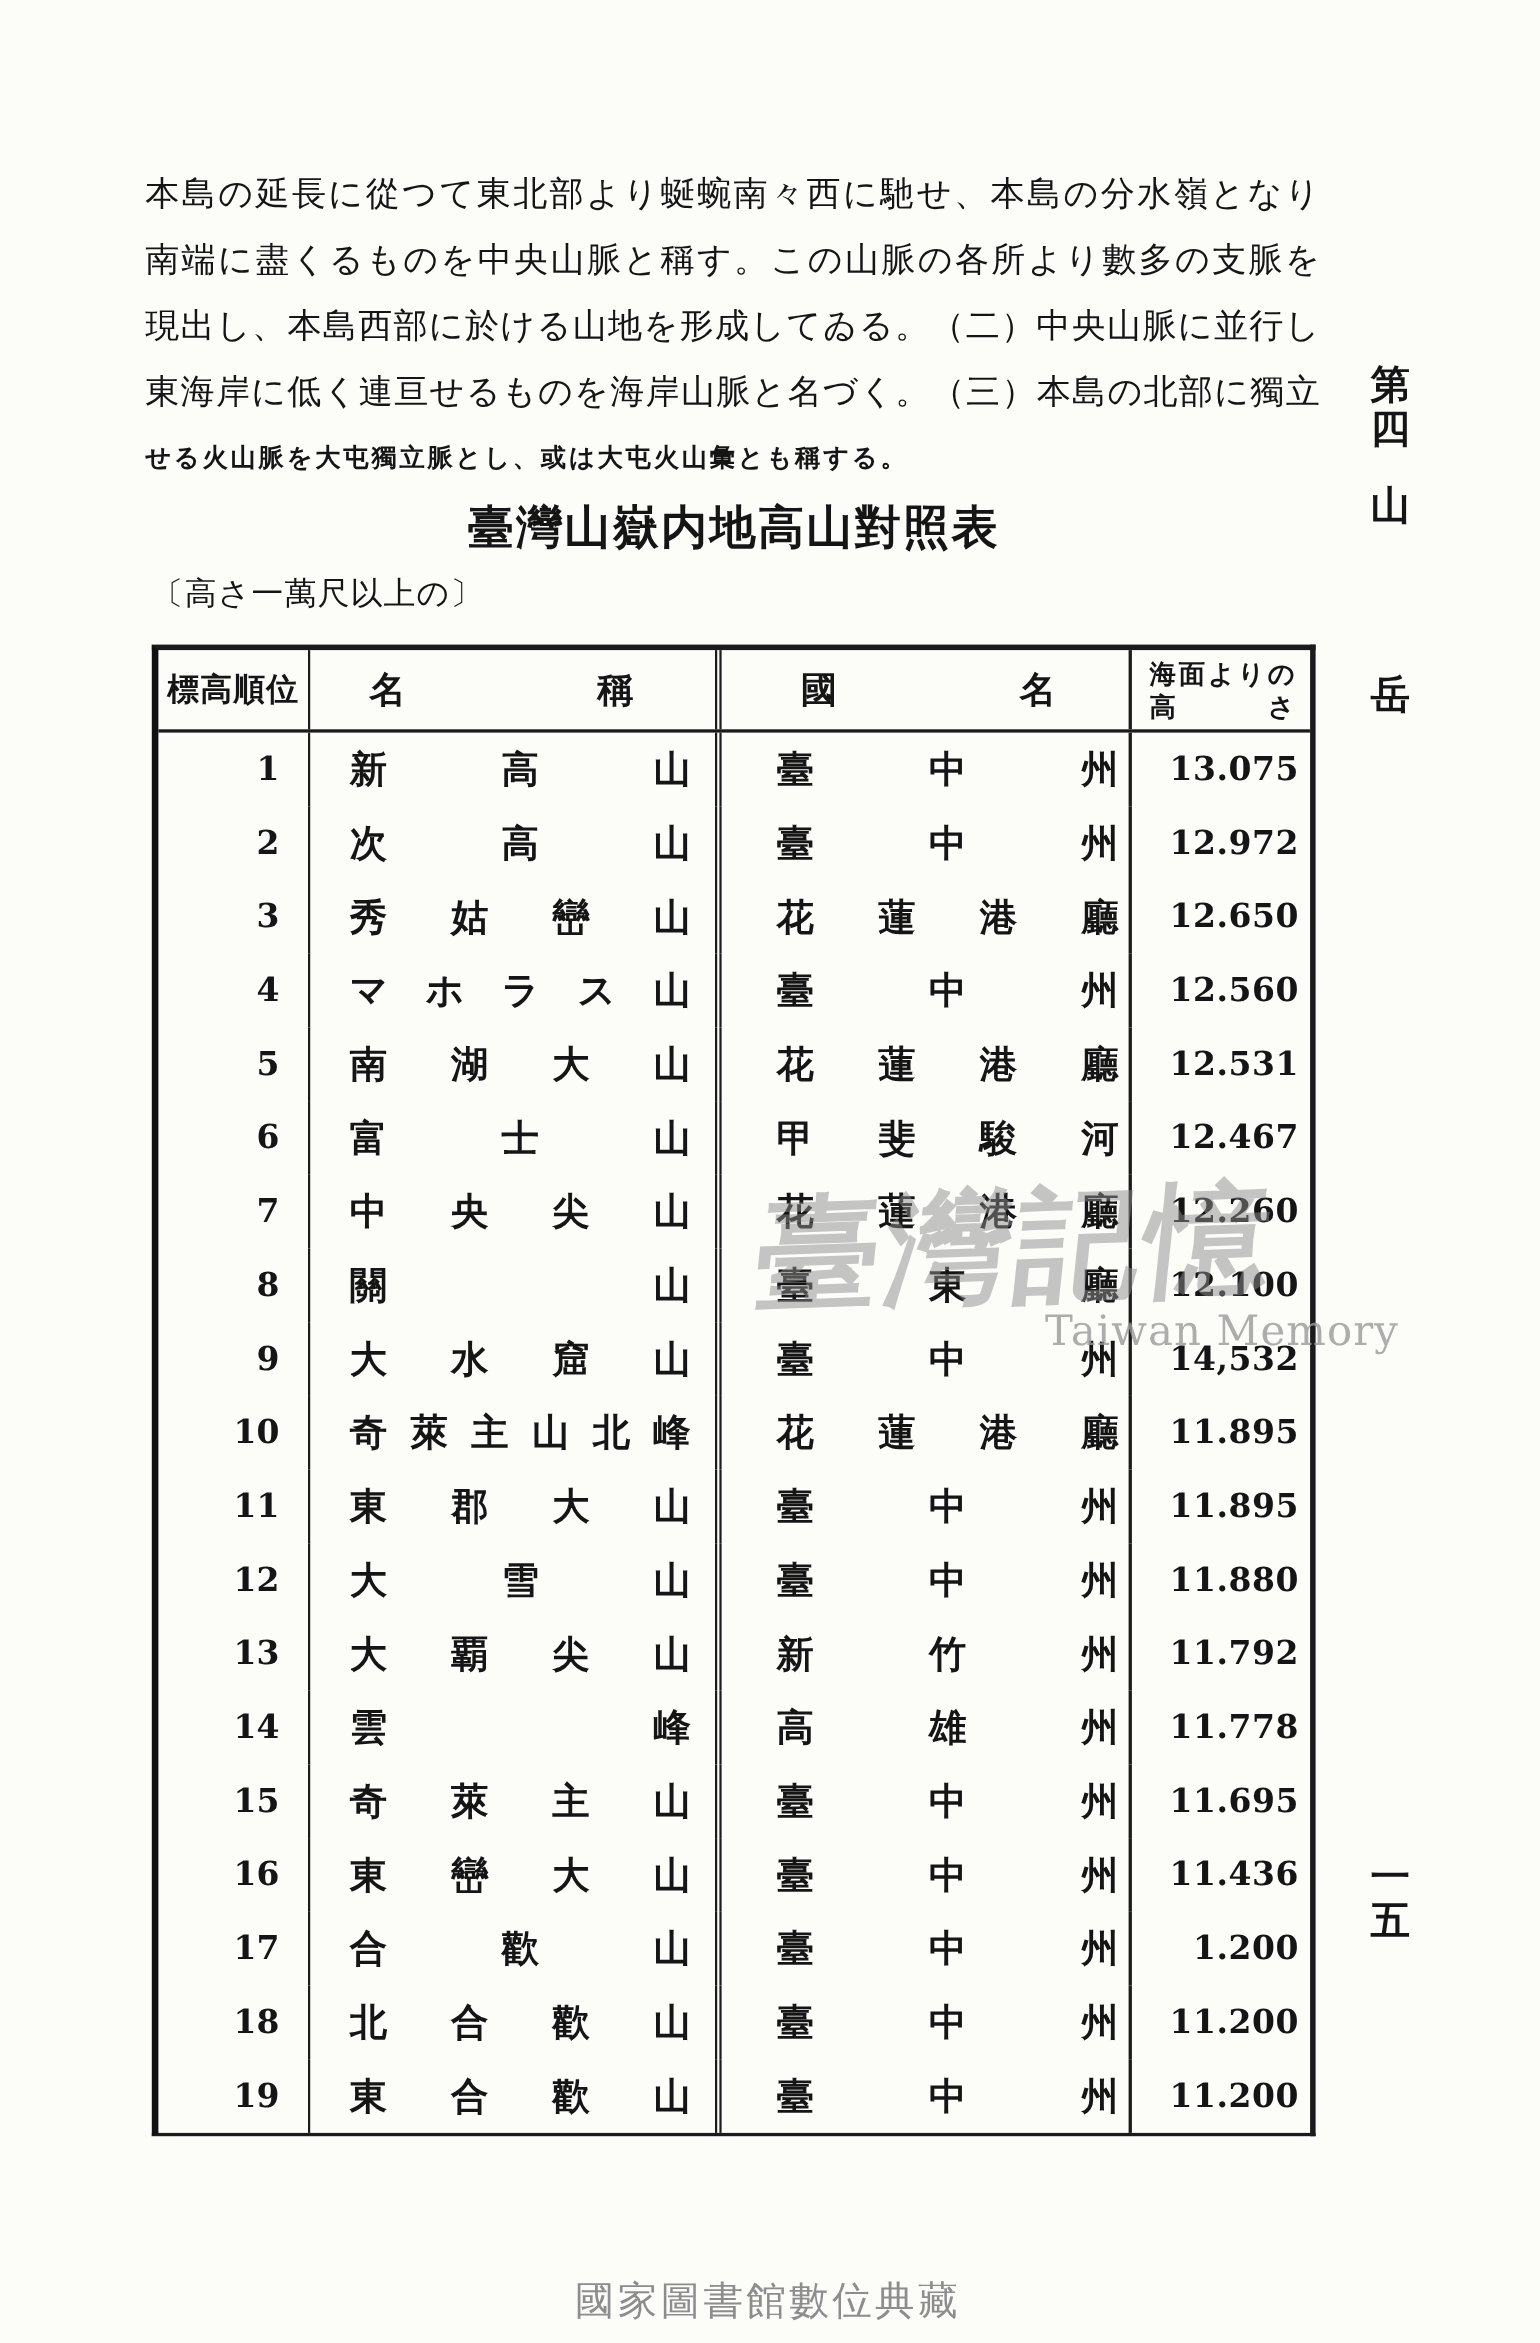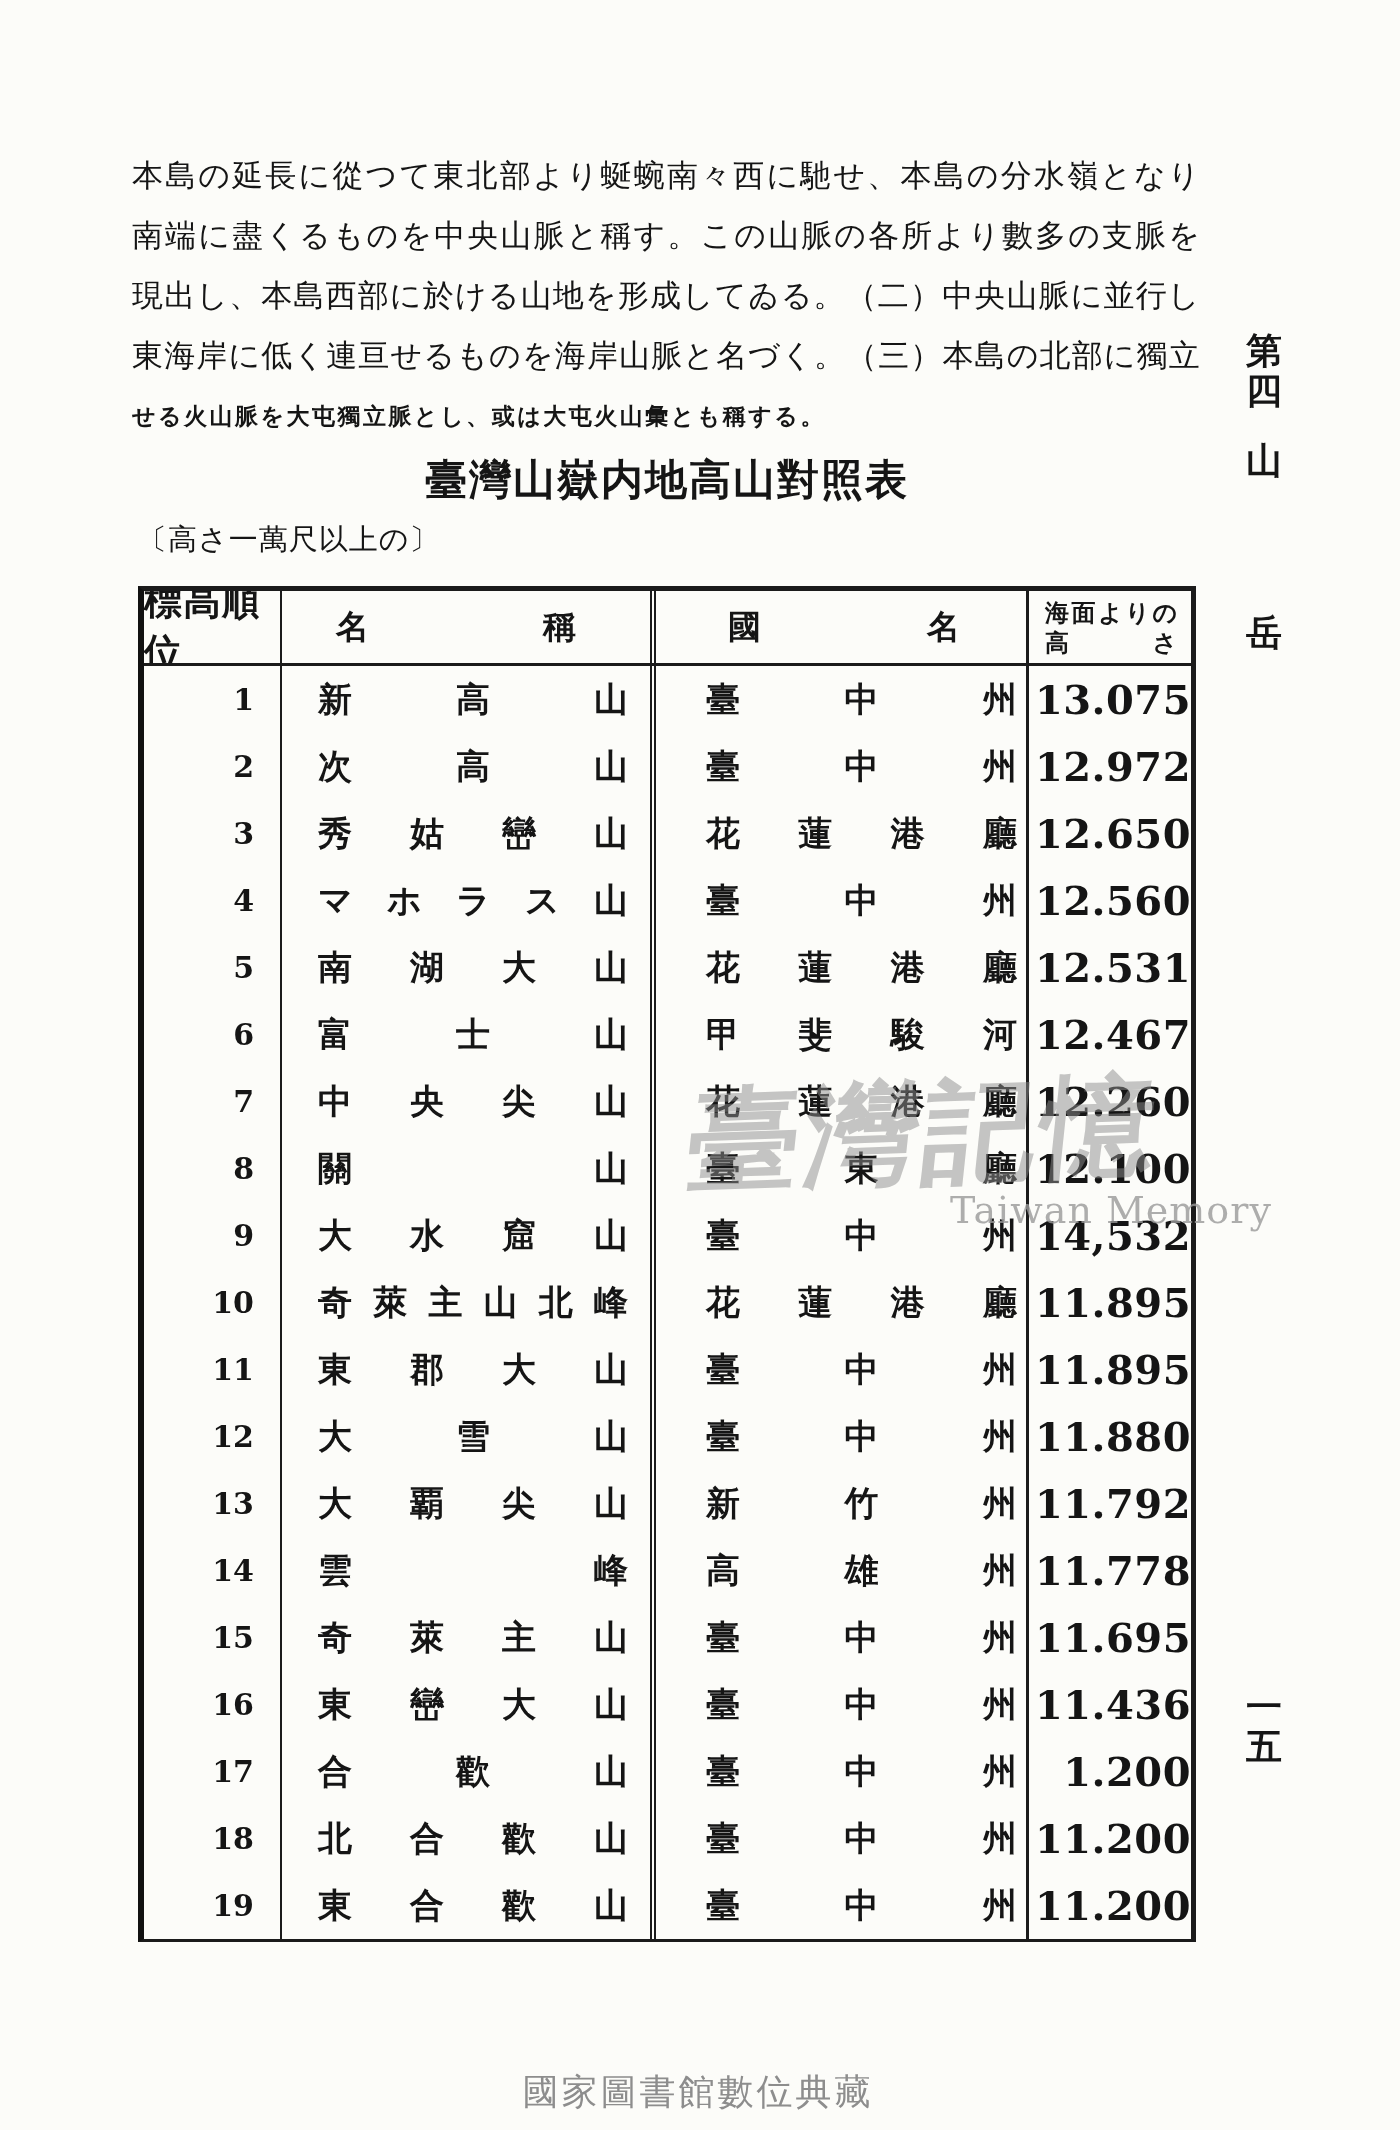--- a/index.html
+++ b/index.html
@@ -39,30 +39,30 @@
   }
   .thead, .trow { display:grid; grid-template-columns:136px 370px 376px 165px; }
   .thead { height:72px; border-bottom:3px solid #1b1b1b; }
   .trow  { height:67px; }
   .c, .td { box-sizing:border-box; display:flex; align-items:center; overflow:hidden; }
 
   .col-name    { border-left:2px solid #1b1b1b; }
   .col-country { border-left:6px double #1b1b1b; }
   .col-height  { border-left:3px solid #1b1b1b; }
 
-  .rank-h { justify-content:center; font-size:38px; font-weight:600; letter-spacing:1px; }
+  .rank-h { justify-content:center; font-size:29px; font-weight:600; letter-spacing:1px; }
   .name-h    { justify-content:space-between; padding:0 74px 0 54px; font-size:33px; font-weight:600; }
   .country-h { justify-content:space-between; padding:0 66px 0 72px; font-size:33px; font-weight:600; }
   .height-h  { flex-direction:column; justify-content:center; padding:2px 14px 0 16px; align-items:stretch; }
   .height-h .hl { display:flex; justify-content:space-between; font-size:24px; font-weight:600; line-height:30px; }
 
   .td.rank    { justify-content:flex-end; padding-right:26px; font-size:30px; font-weight:600; }
   .td.name    { justify-content:space-between; padding:0 22px 0 36px; font-size:34px; font-weight:600; }
   .td.country { justify-content:space-between; padding:0 9px 0 50px;  font-size:34px; font-weight:600; }
-  .td.height  { justify-content:flex-end; padding-right:0; font-size:40px; font-weight:600; letter-spacing:0.5px; }
+  .td.height  { justify-content:flex-end; padding-right:10px; font-size:30px; font-weight:600; letter-spacing:0.5px; }
 
   
   .margin-col { position:absolute; left:1243px; width:42px; text-align:center;
     font-size:36px; font-weight:600; line-height:40px; }
   .m-chapter { top:330px; }
   .m-yama    { top:440px; }
   .m-take    { top:612px; }
   .m-pageno  { top:1686px; }
 
   

